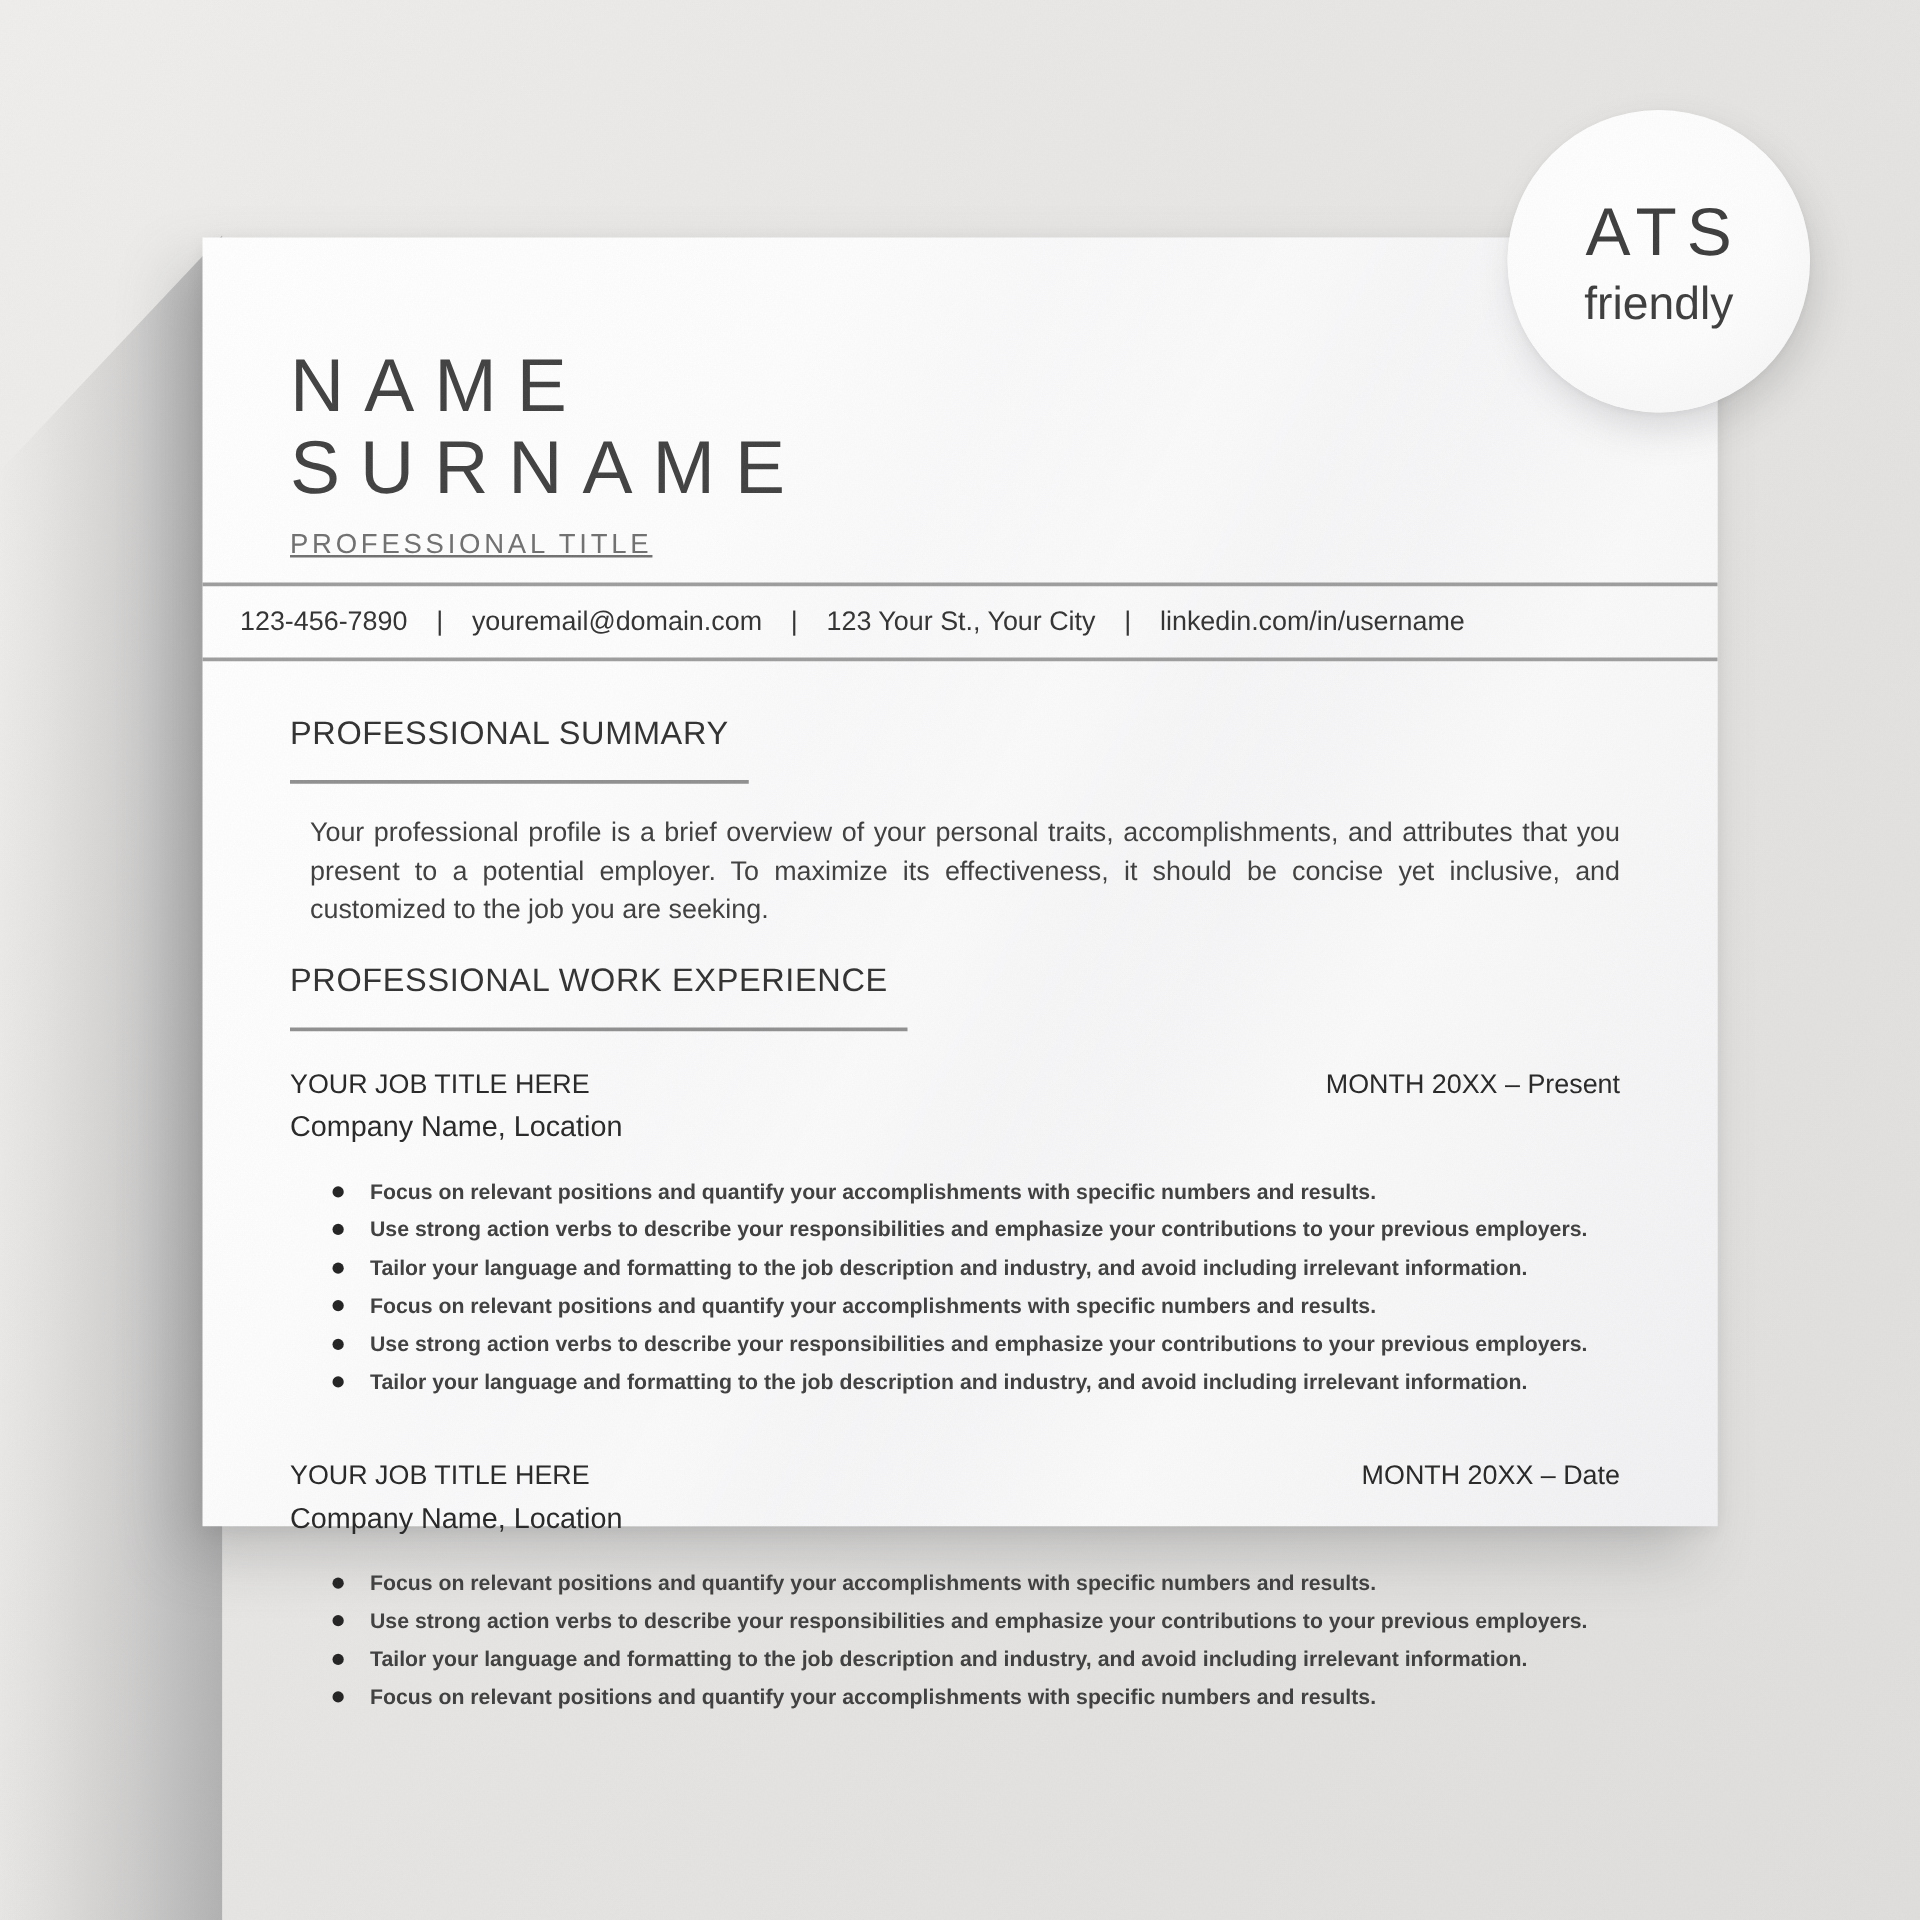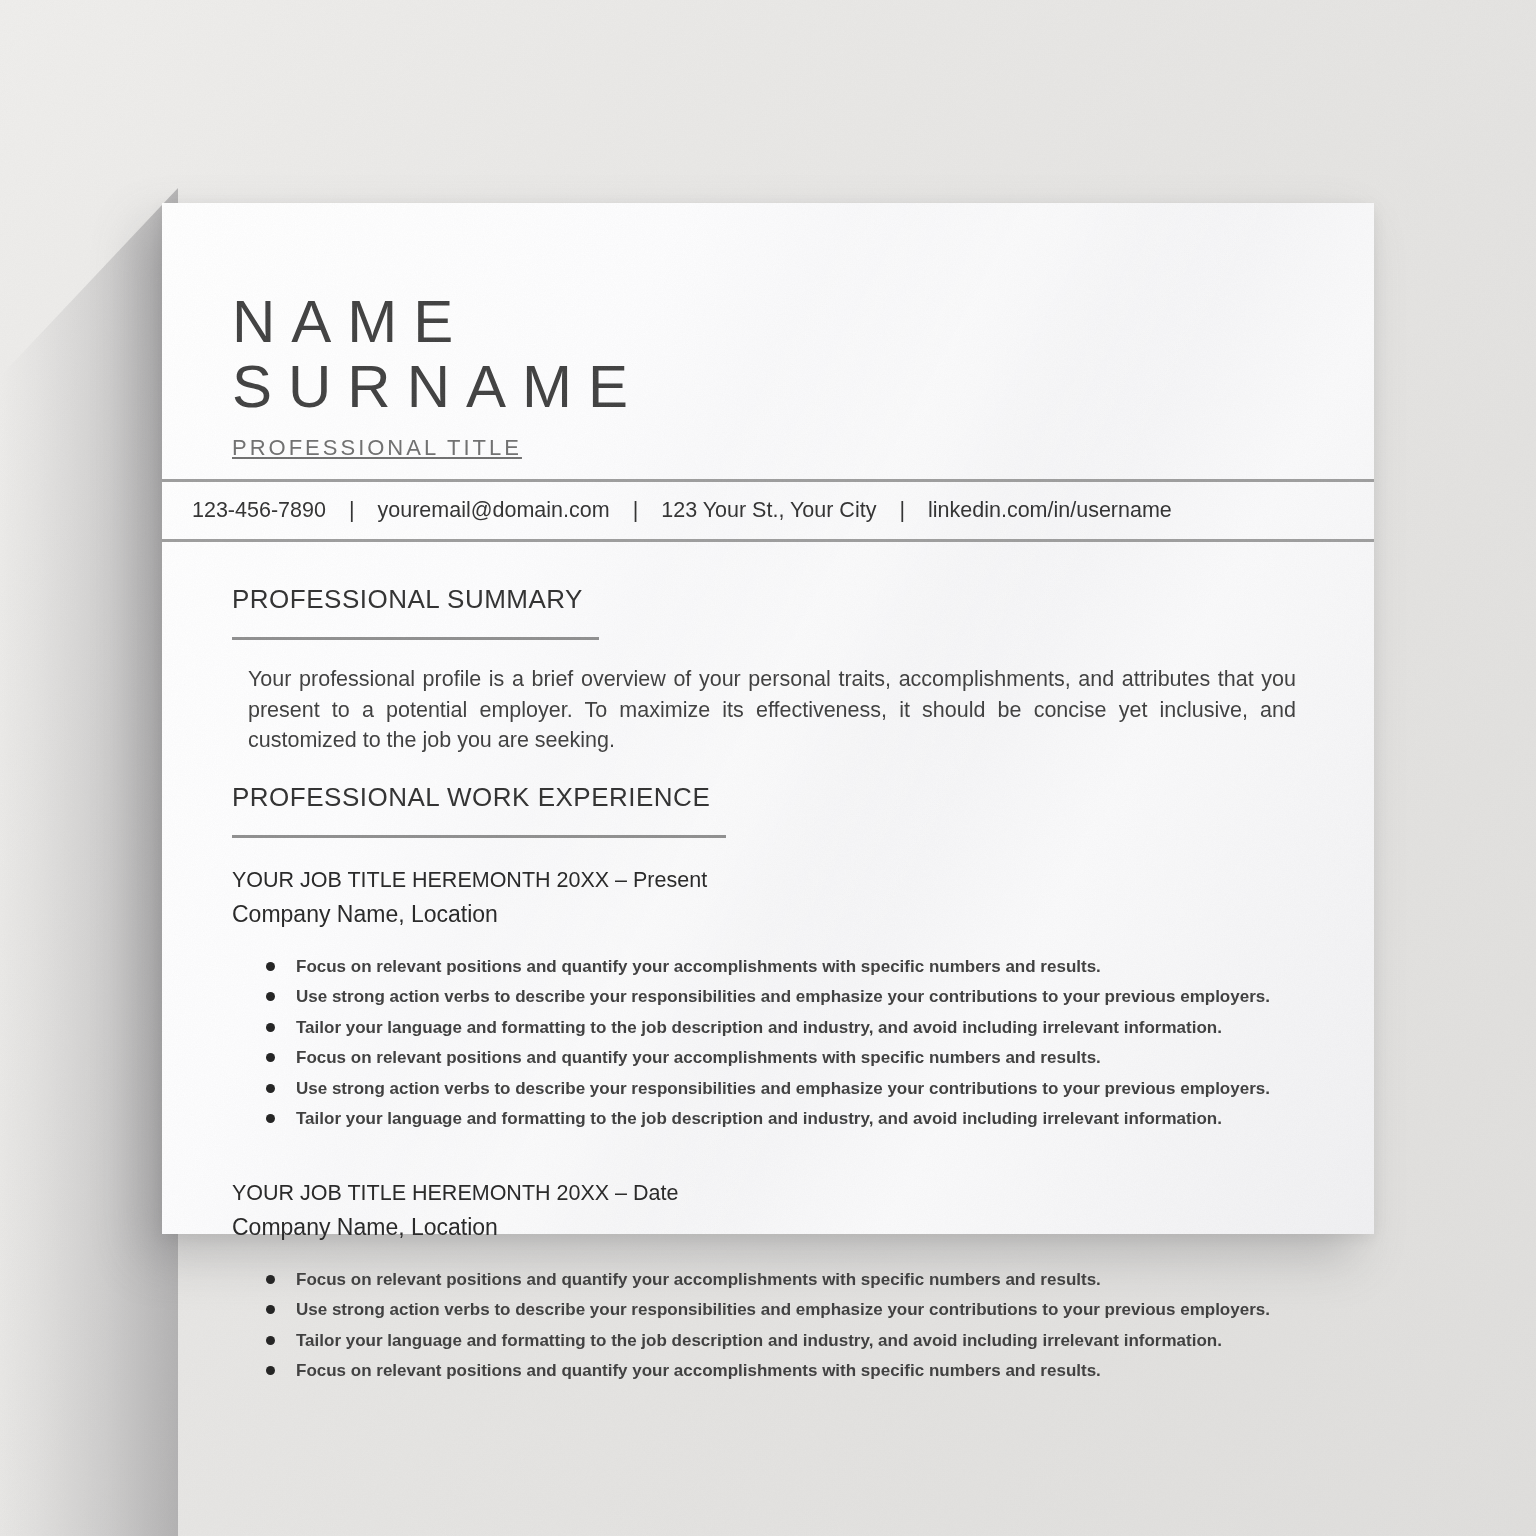--- a/index.html
+++ b/index.html
@@ -23,21 +23,21 @@
     background: linear-gradient(to left,
       rgba(104,103,107,0.42) 0%,
       rgba(120,119,123,0.24) 40%,
       rgba(138,137,141,0.08) 80%,
       rgba(138,137,141,0) 100%);
     clip-path: polygon(100% 0, 100% 100%, 0 100%, 0 14%);
   }
 
   
   .page {
-    position: absolute; left: 162px; top: 203px;
+    position: absolute; left: 162px; top: 190px;
     width: 1212px; height: 1031px;
     background: linear-gradient(118deg, #ffffff 0%, #fdfdfe 30%, #f3f3f5 56%, #fafafb 72%, #f0f0f2 100%);
     box-shadow: -20px 24px 46px rgba(95,95,100,0.30), 0 4px 14px rgba(0,0,0,0.08);
   }
   .sheen {
     position: absolute; inset: 0; pointer-events: none;
     background: linear-gradient(118deg, rgba(255,255,255,0) 38%, rgba(255,255,255,0.55) 50%, rgba(255,255,255,0) 64%);
   }
 
   .content { position: relative; padding: 86px 78px 0 70px; }
@@ -79,21 +79,21 @@
 
   p.summary {
     margin: 24px 0 0 16px;
     font-size: 21.5px; line-height: 30.5px;
     color: #3c3c3c; text-align: justify;
   }
 
   .job { margin-top: 30px; }
   .job.second { margin-top: 46px; }
   .job-head {
-    display: flex; align-items: baseline;
+    display: flex; justify-content: space-between; align-items: baseline;
     font-size: 21.5px; color: #242424;
   }
   .company { margin-top: 8px; font-size: 23px; color: #242424; }
 
   ul.bullets { margin: 24px 0 0 0; padding: 0 0 0 32px; list-style: none; }
   ul.bullets li {
     position: relative; padding-left: 32px;
     font-size: 17px; line-height: 30.5px;
     color: #3c3c3c; text-align: justify; font-weight: bold;
   }
@@ -174,20 +174,24 @@
           <li>Use strong action verbs to describe your responsibilities and emphasize your contributions to your previous employers.</li>
           <li>Tailor your language and formatting to the job description and industry, and avoid including irrelevant information.</li>
           <li>Focus on relevant positions and quantify your accomplishments with specific numbers and results.</li>
 
         </ul>
       </div>
 
     </div>
   </div>
 
+  <div class="badge">
+    <div class="badge-line1">ATS</div>
+    <div class="badge-line2">friendly</div>
+  </div>
 
   <svg class="noise" width="1536" height="1536" xmlns="http://www.w3.org/2000/svg">
     <filter id="grain">
       <feTurbulence type="fractalNoise" baseFrequency="0.9" numOctaves="2" stitchTiles="stitch"></feTurbulence>
       <feColorMatrix type="matrix" values="0 0 0 0 0.55  0 0 0 0 0.55  0 0 0 0 0.55  0 0 0 0.16 0"></feColorMatrix>
     </filter>
     <rect width="1536" height="1536" filter="url(#grain)"></rect>
   </svg>
 </div>
 

